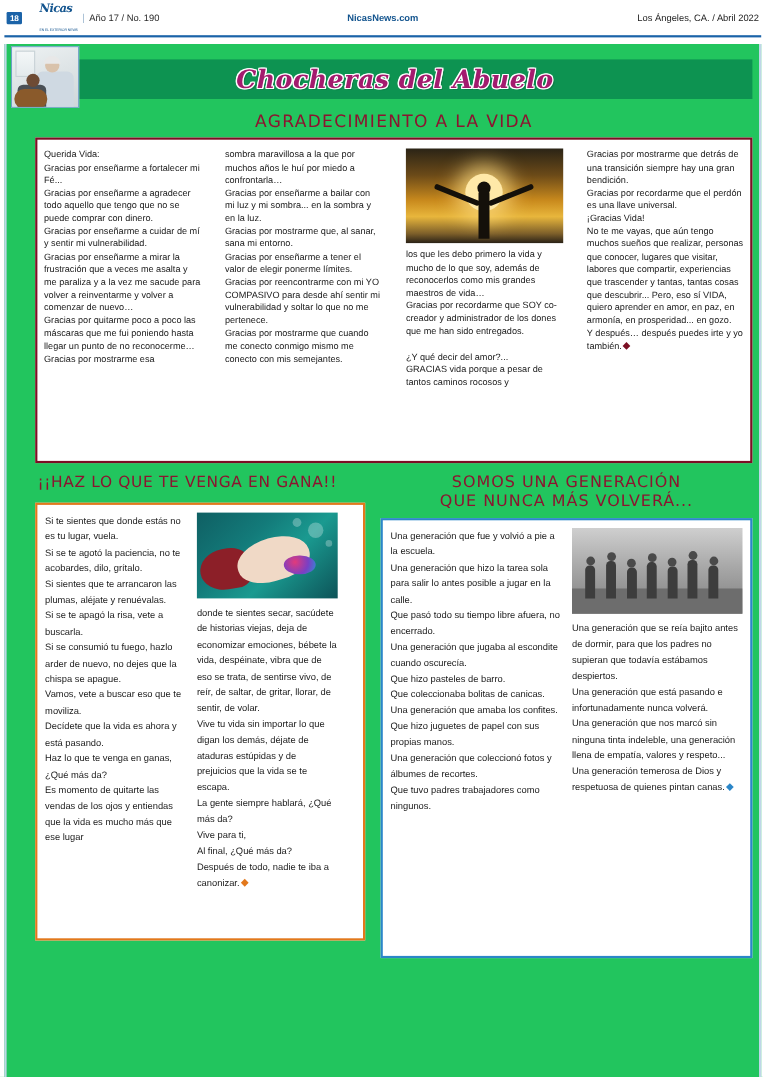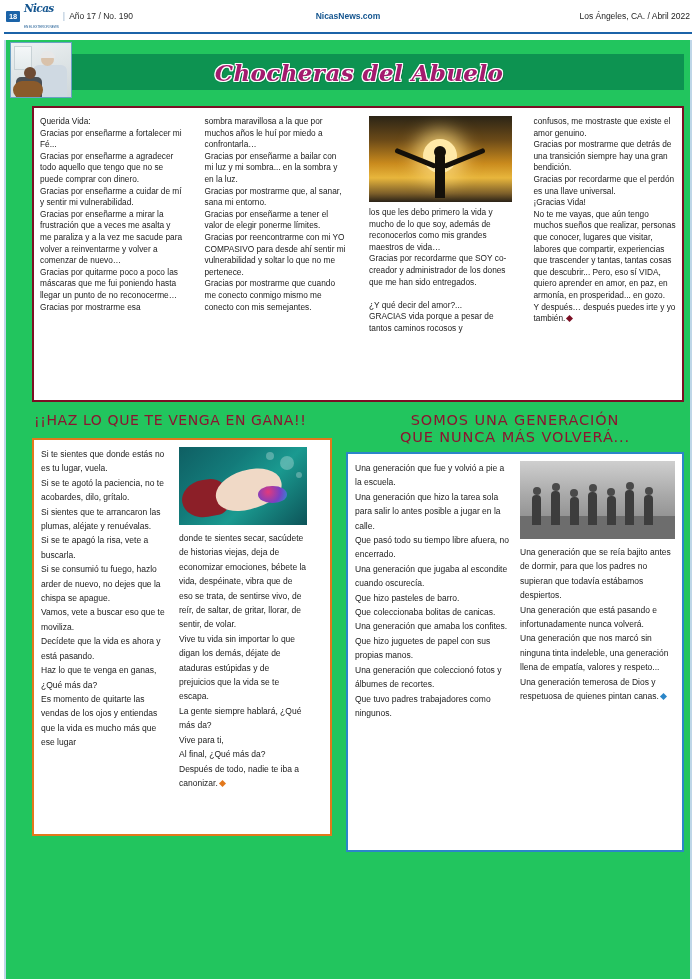--- a/index.html
+++ b/index.html
@@ -28,21 +28,21 @@
     background: #1b63a8;
     color: #ffffff;
     font-size: 7.5px;
     font-weight: bold;
     padding: 1px 3px 1px 3px;
     line-height: 9px;
     border-radius: 1px;
     letter-spacing: -0.2px;
   }
   .logo-nicas {
-    margin-left: 4px;
+    margin-left: 16px;
     display: inline-flex;
     flex-direction: column;
     line-height: 1;
     gap: 12px;
   }
   .logo-nicas .main {
     font-family: "DejaVu Serif", serif;
     font-weight: bold;
     font-style: italic;
     font-size: 10.5px;
@@ -438,20 +438,21 @@
         <div class="mp-win"></div>
       <div class="mp-man-body"></div>
         <div class="mp-man-head"></div>
         <div class="mp-man-hair"></div>
       <div class="mp-kid-body"></div>
         <div class="mp-kid-head"></div>
         <div class="mp-guitar"></div>
     </div>
   </div>
 
+  <div class="sect-title" style="margin:2px 6px 6px 26px;">AGRADECIMIENTO A LA VIDA</div>
 
   <div class="art1">
     <div class="cols4">
       <div class="col">
         <p>Querida Vida:</p>
         <p>Gracias por enseñarme a fortalecer mi Fé...</p>
         <p>Gracias por enseñarme a agradecer todo aquello que tengo que no se puede comprar con dinero.</p>
         <p>Gracias por enseñarme a cuidar de mí y sentir mi vulnerabilidad.</p>
         <p>Gracias por enseñarme a mirar la frustración que a veces me asalta y me paraliza y a la vez me sacude para volver a reinventarme y volver a comenzar de nuevo…</p>
         <p>Gracias por quitarme poco a poco las máscaras que me fui poniendo hasta llegar un punto de no reconocerme…</p>
@@ -471,21 +472,20 @@
             <div class="head"></div>
             <div class="person"></div>
         </div>
         <p>los que les debo primero la vida y mucho de lo que soy, además de reconocerlos como mis grandes maestros de vida…</p>
         <p>Gracias por recordarme que SOY co-creador y administrador de los dones que me han sido entregados.</p>
         <div class="blank"></div>
         <p>¿Y qué decir del amor?...</p>
         <p>GRACIAS vida porque a pesar de tantos caminos rocosos y</p>
       </div>
       <div class="col">
-        <p>confusos, me mostraste que existe el amor genuino.</p>
         <p>Gracias por mostrarme que detrás de una transición siempre hay una gran bendición.</p>
         <p>Gracias por recordarme que el perdón es una llave universal.</p>
         <p>¡Gracias Vida!</p>
         <p>No te me vayas, que aún tengo muchos sueños que realizar, personas que conocer, lugares que visitar, labores que compartir, experiencias que trascender y tantas, tantas cosas que descubrir... Pero, eso sí VIDA, quiero aprender en amor, en paz, en armonía, en prosperidad... en gozo.</p>
         <p><span>Y después… después puedes irte y yo también.</span><span class="dot"></span></p>
       </div>
     </div>
   </div>
 
   <div class="bottom">

